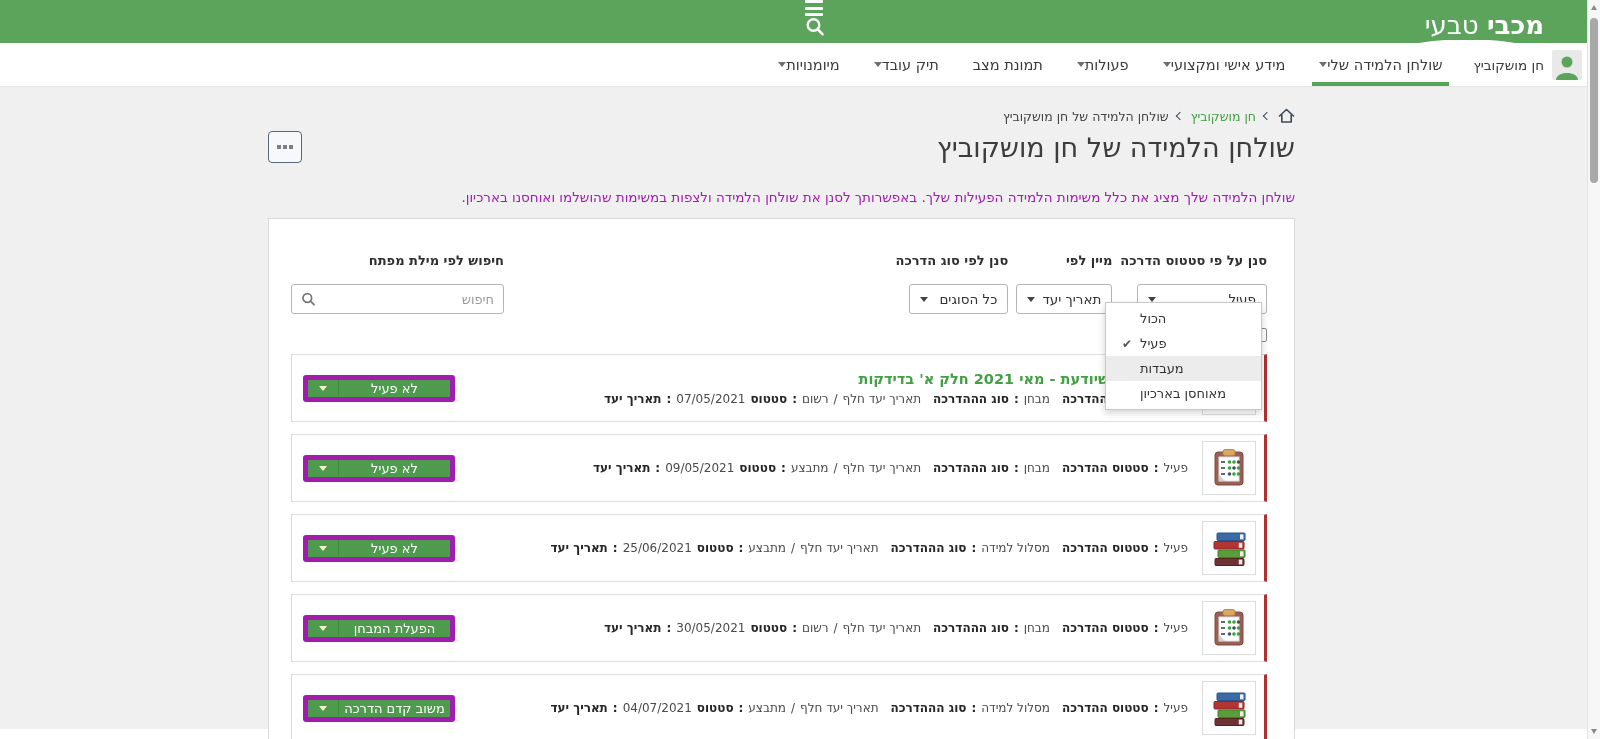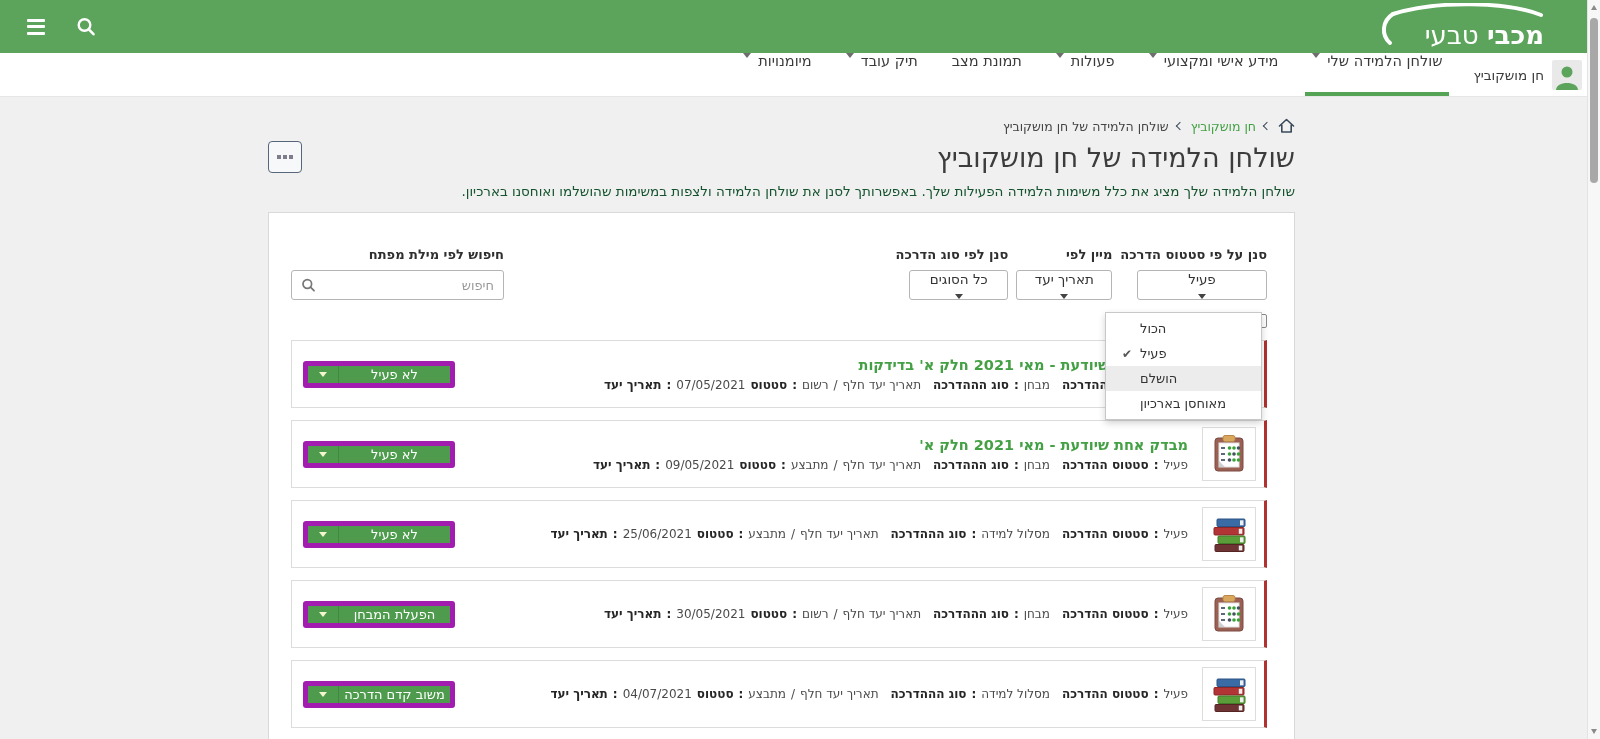--- a/index.html
+++ b/index.html
@@ -4,53 +4,53 @@
 <style>
   * { box-sizing: border-box; margin: 0; padding: 0; }
   html,body { width:1600px; height:739px; overflow:hidden; }
   body {
     font-family: "DejaVu Sans", "Liberation Sans", sans-serif;
     direction: rtl;
     background:#ffffff;
     position:relative;
   }
   
-  .topbar { height:53px; background:#5ca45c; display:flex; align-items:center; direction:ltr; }
+  .topbar { height:43px; background:#5ca45c; display:flex; align-items:center; direction:ltr;flex-direction:column; }
   .hamburger { margin-left:27px; cursor:pointer; display:flex; flex-direction:column; gap:3.5px; }
   .hamburger span { width:18px; height:3px; background:#fff; border-radius:1px; }
   .top-search { margin-left:30px; cursor:pointer; display:flex; }
   .logo { margin-left:auto; margin-right:52px; position:relative; width:172px; height:50px; margin-top:2px; }
   .logo svg { position:absolute; top:0; left:0; }
   .logo-text { position:absolute; bottom:3px; right:4px; color:#fff; font-size:26px; direction:rtl; white-space:nowrap; }
   .logo-text b { font-weight:bold; }
   
   .nav { height:44px; background:#fff; display:flex; direction:rtl; align-items:stretch; padding-right:18px; border-bottom:1px solid #e6e6e6; }
   .nav-user { display:flex; align-items:center; gap:8px; padding-left:14px; font-size:13.5px; color:#3a3a3a; }
   .avatar { width:30px; height:30px; background:#e9e9e9; border-radius:2px; display:flex; align-items:flex-end; justify-content:center; overflow:hidden; }
-  .nav-item { display:flex; align-items:flex-start; gap:7px; padding:0 17px; font-size:14.5px; color:#3a3a3a; position:relative; cursor:pointer; white-space:nowrap; }
+  .nav-item { display:flex; align-items:center; padding:0 17px; font-size:14.5px; color:#3a3a3a; position:relative; cursor:pointer; white-space:nowrap; }
   .nav-item.active::after { content:""; position:absolute; bottom:0; right:10px; left:10px; height:4px; background:#55a455; }
   .caret { width:0; height:0; border-left:4px solid transparent; border-right:4px solid transparent; border-top:5px solid #6e6e6e; display:inline-block; }
   
   .content { height:642px; background:#f0f0f0; padding-top:21px; position:relative; }
   .container { width:1027px; margin:0 305px 0 268px; }
   .breadcrumb { display:flex; direction:rtl; align-items:center; gap:8px; font-size:12.5px; color:#444; }
   .crumb-link { color:#44a044; cursor:pointer; }
   .chev { width:6px; height:6px; border-left:1.7px solid #3a4a5a; border-bottom:1.7px solid #3a4a5a; transform:rotate(45deg); display:inline-block; }
   .title-row { display:flex; direction:rtl; justify-content:space-between; align-items:center; margin-top:7px; }
   h1 { font-size:27px; font-weight:400; color:#3c3c3c; }
   .more-btn { width:34px; height:32px; background:#f7f8f9; border:1px solid #56677c; border-radius:4px; display:flex; align-items:center; justify-content:center; gap:2px; cursor:pointer; }
   .more-btn i { width:4px; height:4px; background:#7d7d8d; display:block; }
-  .desc { margin-top:10px; font-size:13.5px; color:#14532d; text-align:right; }
+  .desc { margin-top:26px; font-size:13.5px; color:#a21caf; text-align:right; }
   
   .panel { margin-top:13px; background:#fff; border:1px solid #d9d9d9; padding:34px 27px 20px 22px; height:700px; }
   .filters { display:flex; direction:rtl; justify-content:space-between; align-items:flex-start; }
   .fgroup { display:flex; flex-direction:column; }
-  .fgroup label { font-size:13px; font-weight:bold; color:#2f2f2f; margin-bottom:8px; text-align:right; white-space:nowrap; }
+  .fgroup label { font-size:13px; font-weight:bold; color:#2f2f2f; margin-bottom:16px; text-align:right; white-space:nowrap; }
   .selects { display:flex; direction:rtl; gap:8px; }
-  .select-btn { height:30px; background:#fff; border:1px solid #b5b5b5; border-radius:3px; display:flex; direction:rtl; align-items:center; justify-content:space-between; padding:0 10px; font-size:13.5px; color:#333; cursor:pointer;flex-direction:column; }
+  .select-btn { height:30px; background:#fff; border:1px solid #b5b5b5; border-radius:3px; display:flex; direction:rtl; align-items:center; justify-content:space-between; padding:0 10px; font-size:13.5px; color:#333; cursor:pointer; }
   .select-btn .caret { border-top-color:#444; }
   .w-status { width:130px; } .w-sort { width:96px; } .w-type { width:99px; }
   .search-box { width:213px; height:30px; background:#fff; border:1px solid #b5b5b5; border-radius:3px; display:flex; direction:ltr; align-items:center; padding:0 9px; gap:6px; }
   .search-box input { flex:1; border:none; outline:none; direction:rtl; text-align:right; font-size:13px; color:#333; font-family:inherit; background:transparent; }
   .search-box input::placeholder { color:#999; }
   .chk-row { margin-top:13px; display:flex; direction:ltr; align-items:center; gap:8px; width:fit-content; }
   .chk-row .lab { font-size:13px; color:#444; direction:rtl; }
   .checkbox { width:14px; height:14px; border:1px solid #8a8a8a; border-radius:2px; background:#fff; cursor:pointer; }
   
   .list { margin-top:12px; display:flex; flex-direction:column; gap:12px; }
@@ -268,21 +268,20 @@
                 <circle cx="20.5" cy="20" r="1.8" fill="#3aa03a"></circle>
                 <circle cx="25" cy="20" r="1.8" fill="#44505c"></circle>
                 <circle cx="29.5" cy="20" r="1.8" fill="#3aa03a"></circle>
                 <circle cx="20.5" cy="26" r="1.8" fill="#44505c"></circle>
                 <circle cx="25" cy="26" r="1.8" fill="#3aa03a"></circle>
                 <circle cx="29.5" cy="26" r="1.8" fill="#3aa03a"></circle>
                 <path d="M10 33 L16 33 L10 27 Z" fill="#cfcfcf"></path>
               </svg>
           </div>
           <div class="tblock">
-            <div class="c-title">מבדק אחת שיודעת - מאי 2021 חלק א'</div>
             <div class="meta">
               <span class="m-lbl" dir="rtl">תאריך יעד</span>
                 <span class="m-lbl">:</span>
                 <span>09/05/2021</span>
               <span class="m-lbl" dir="rtl">סטטוס</span>
                 <span class="m-lbl">:</span>
                 <span dir="rtl">מתבצע</span>
                 <span>/</span>
                 <span dir="rtl">תאריך יעד חלף</span>
               <span class="m-lbl bgap" dir="rtl">סוג הההדרכה</span>
@@ -432,21 +431,21 @@
 
   <div class="menu">
     <div class="menu-item">
         <span>הכול</span>
       </div>
     <div class="menu-item">
         <span class="check">✔</span>
         <span>פעיל</span>
       </div>
     <div class="menu-item hovered">
-        <span>הושלם</span>
+        <span>מעבדות</span>
       </div>
     <div class="menu-item">
         <span>מאוחסן בארכיון</span>
       </div>
   </div>
 </div>
 
 <div class="scrollbar">
   <div class="sb-up"></div>
   <div class="sb-thumb"></div>

